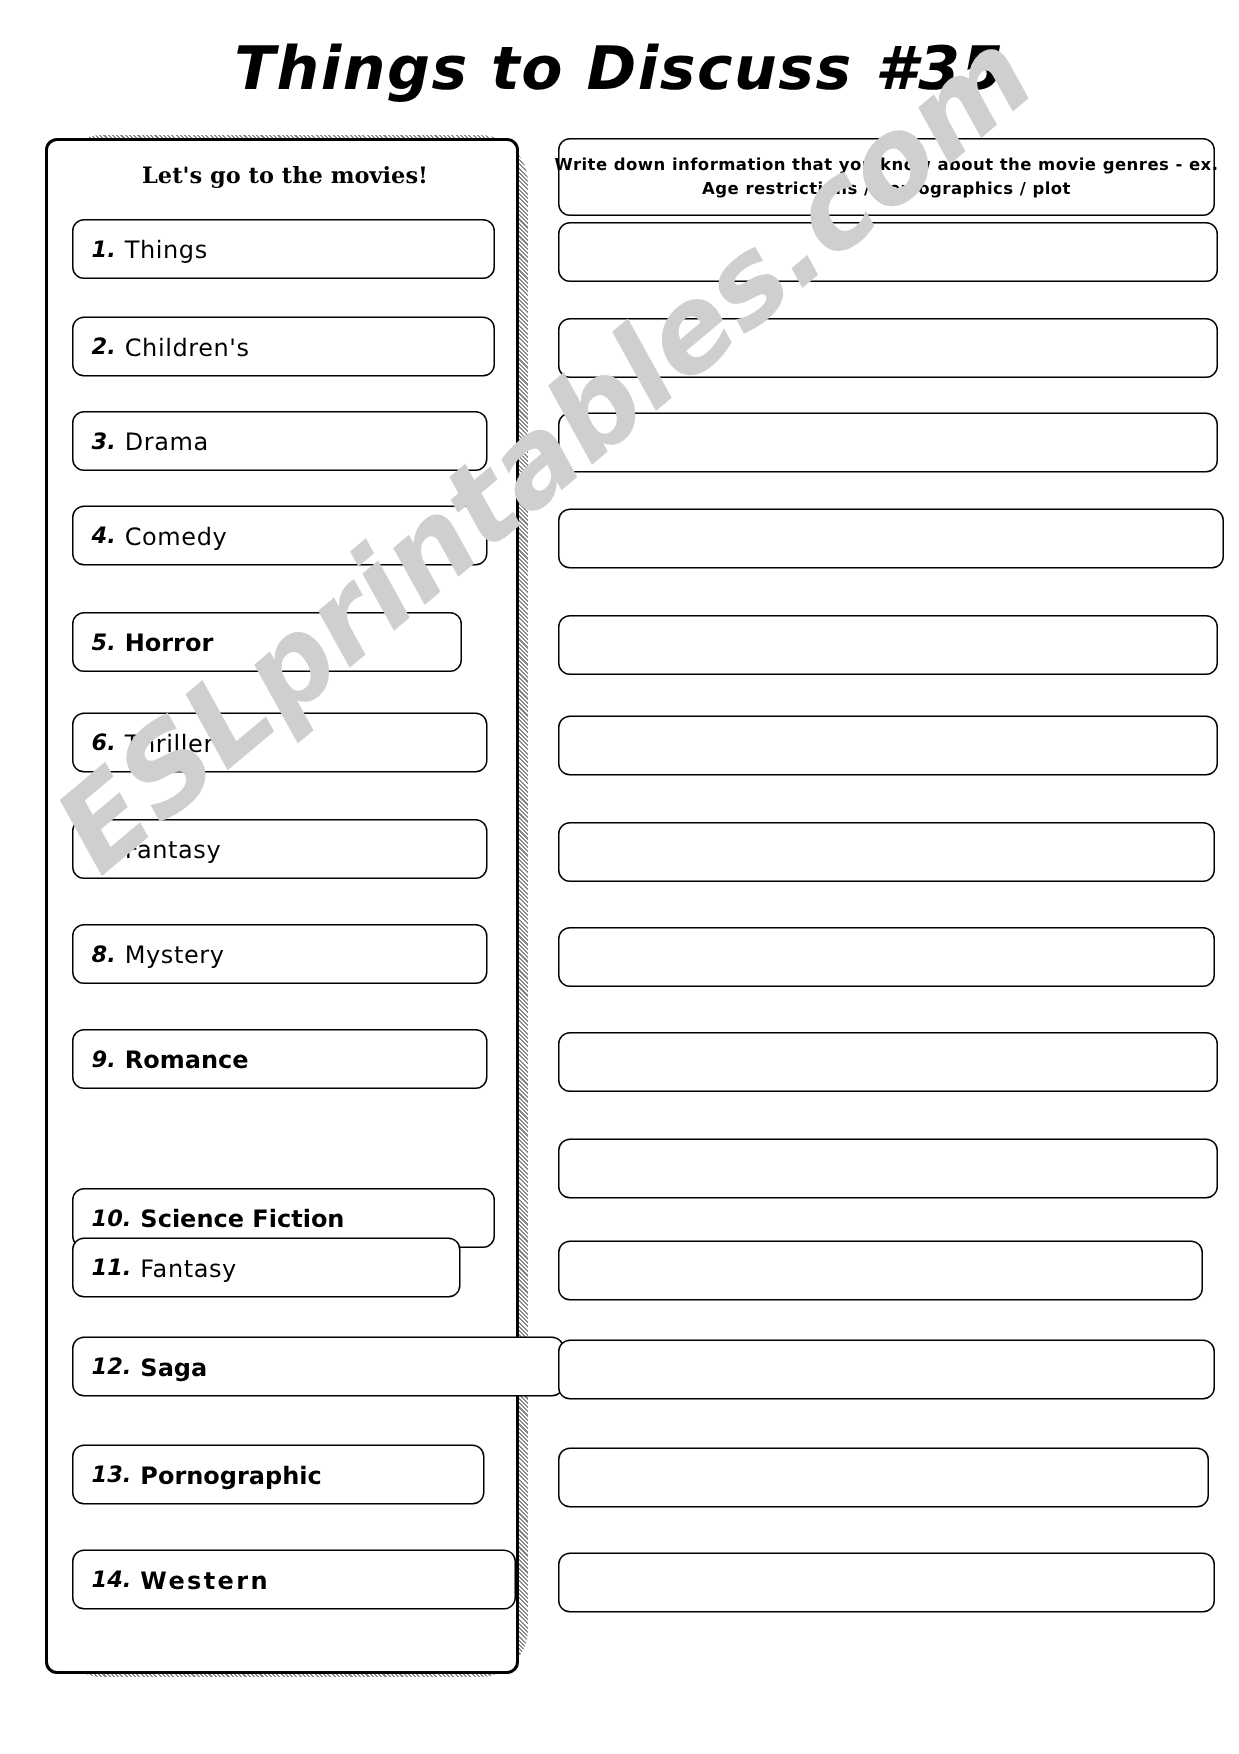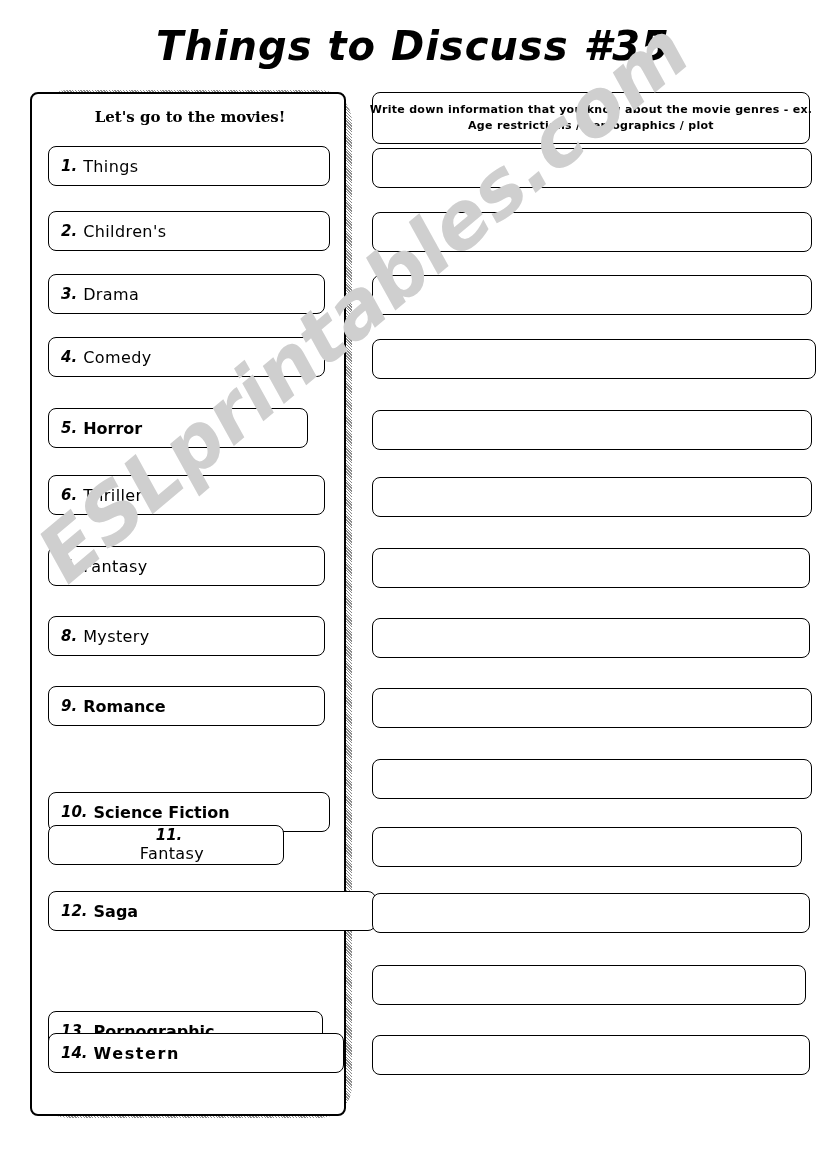--- a/index.html
+++ b/index.html
@@ -213,29 +213,29 @@
         <span class="genre-label light">Mystery</span>
       </div>
       <div class="genre-row" style="top: 592px; width: 277px;">
         <span class="genre-num">9.</span>
         <span class="genre-label bold">Romance</span>
       </div>
       <div class="genre-row" style="top: 663px; width: 282px; margin-top: 35px;">
         <span class="genre-num">10.</span>
         <span class="genre-label bold">Science Fiction</span>
       </div>
-      <div class="genre-row" style="top: 731px; width: 236px; flex-direction: column;">
+      <div class="genre-row" style="top: 731px; width: 259px;">
         <span class="genre-num">11.</span>
         <span class="genre-label light">Fantasy</span>
       </div>
       <div class="genre-row" style="top: 797px; width: 328px;">
         <span class="genre-num">12.</span>
         <span class="genre-label bold">Saga</span>
       </div>
-      <div class="genre-row" style="top: 869px; width: 275px; margin-top: 48px;">
+      <div class="genre-row" style="top: 869px; width: 275px;">
         <span class="genre-num">13.</span>
         <span class="genre-label bold">Pornographic</span>
       </div>
       <div class="genre-row" style="top: 939px; width: 296px;">
         <span class="genre-num">14.</span>
         <span class="genre-label bold-wide">Western</span>
       </div>
     </div>
 </div>
 

